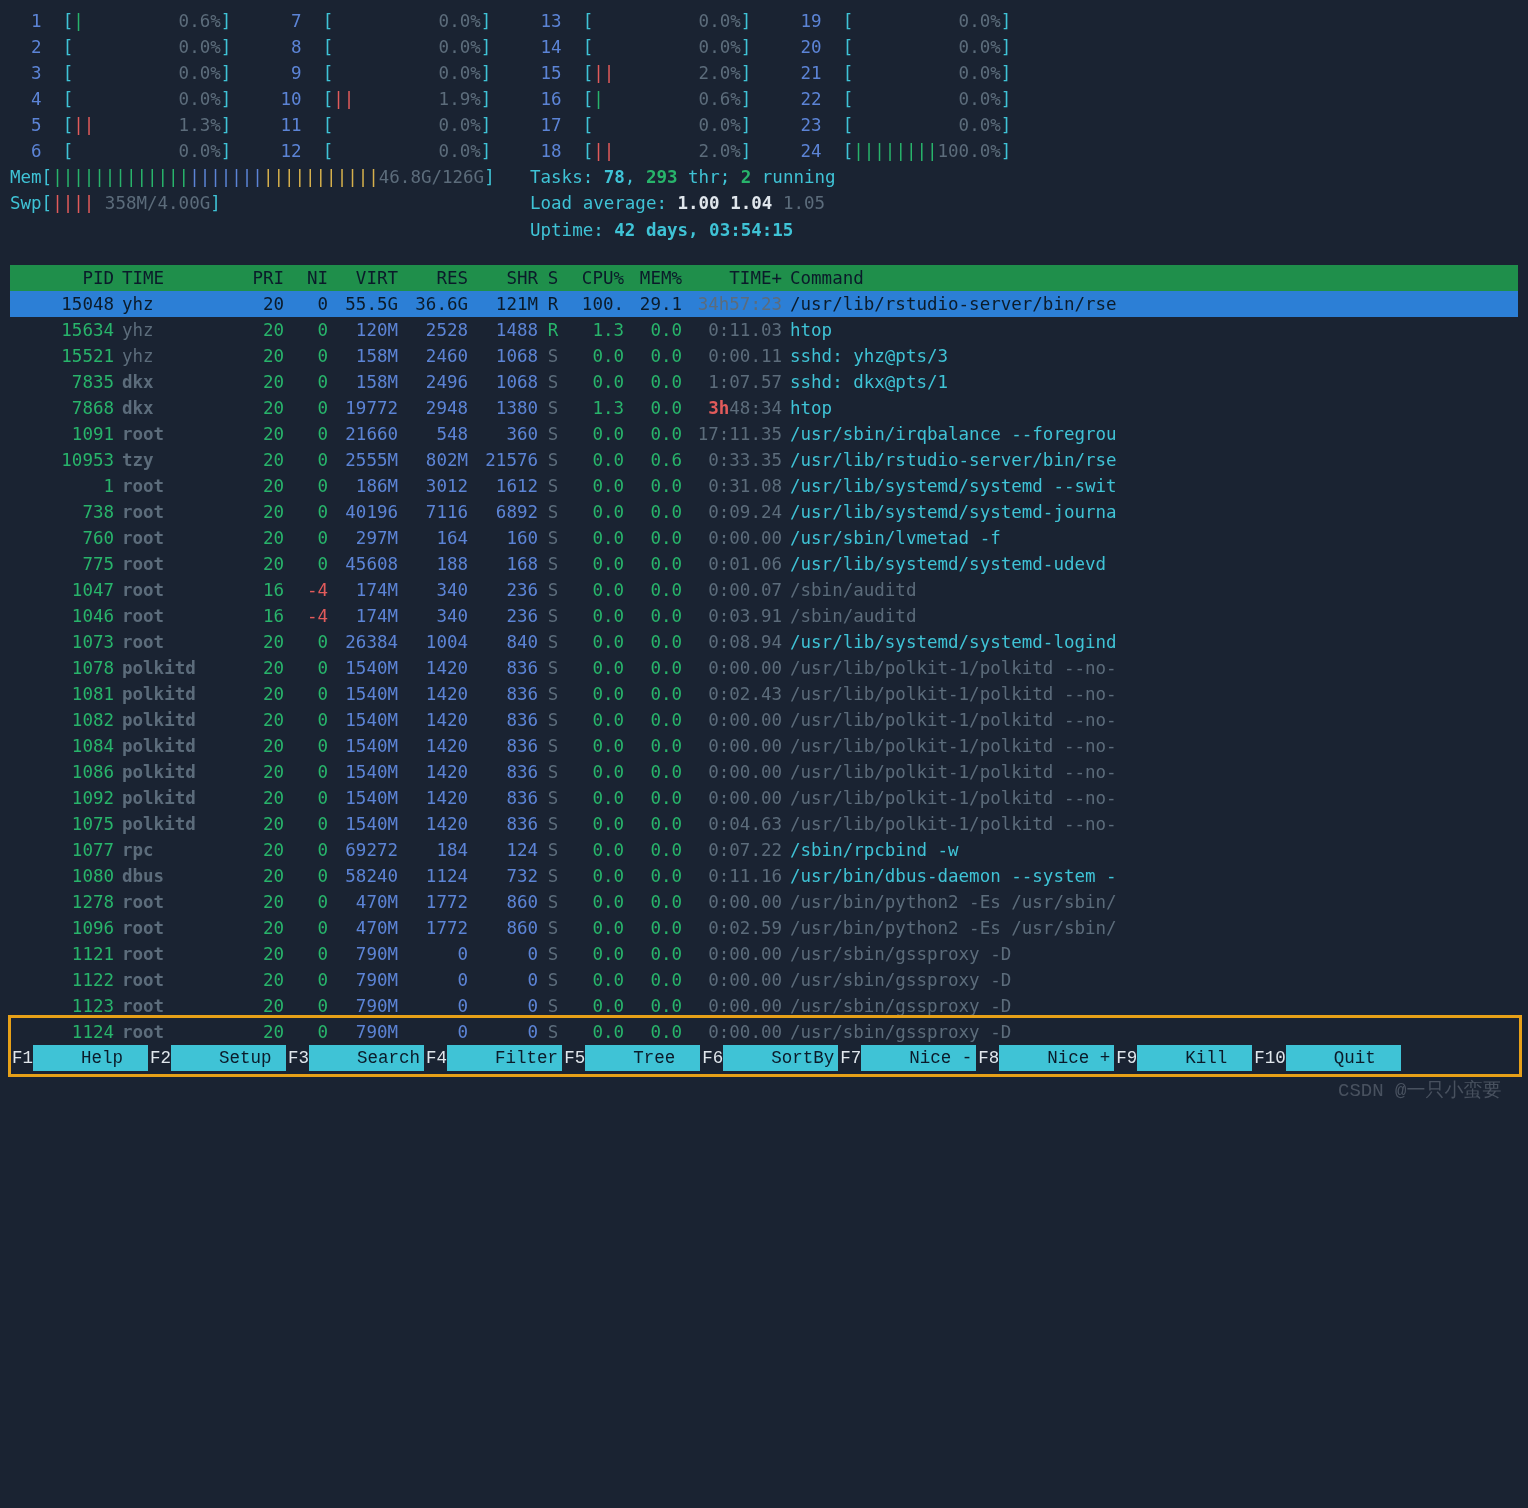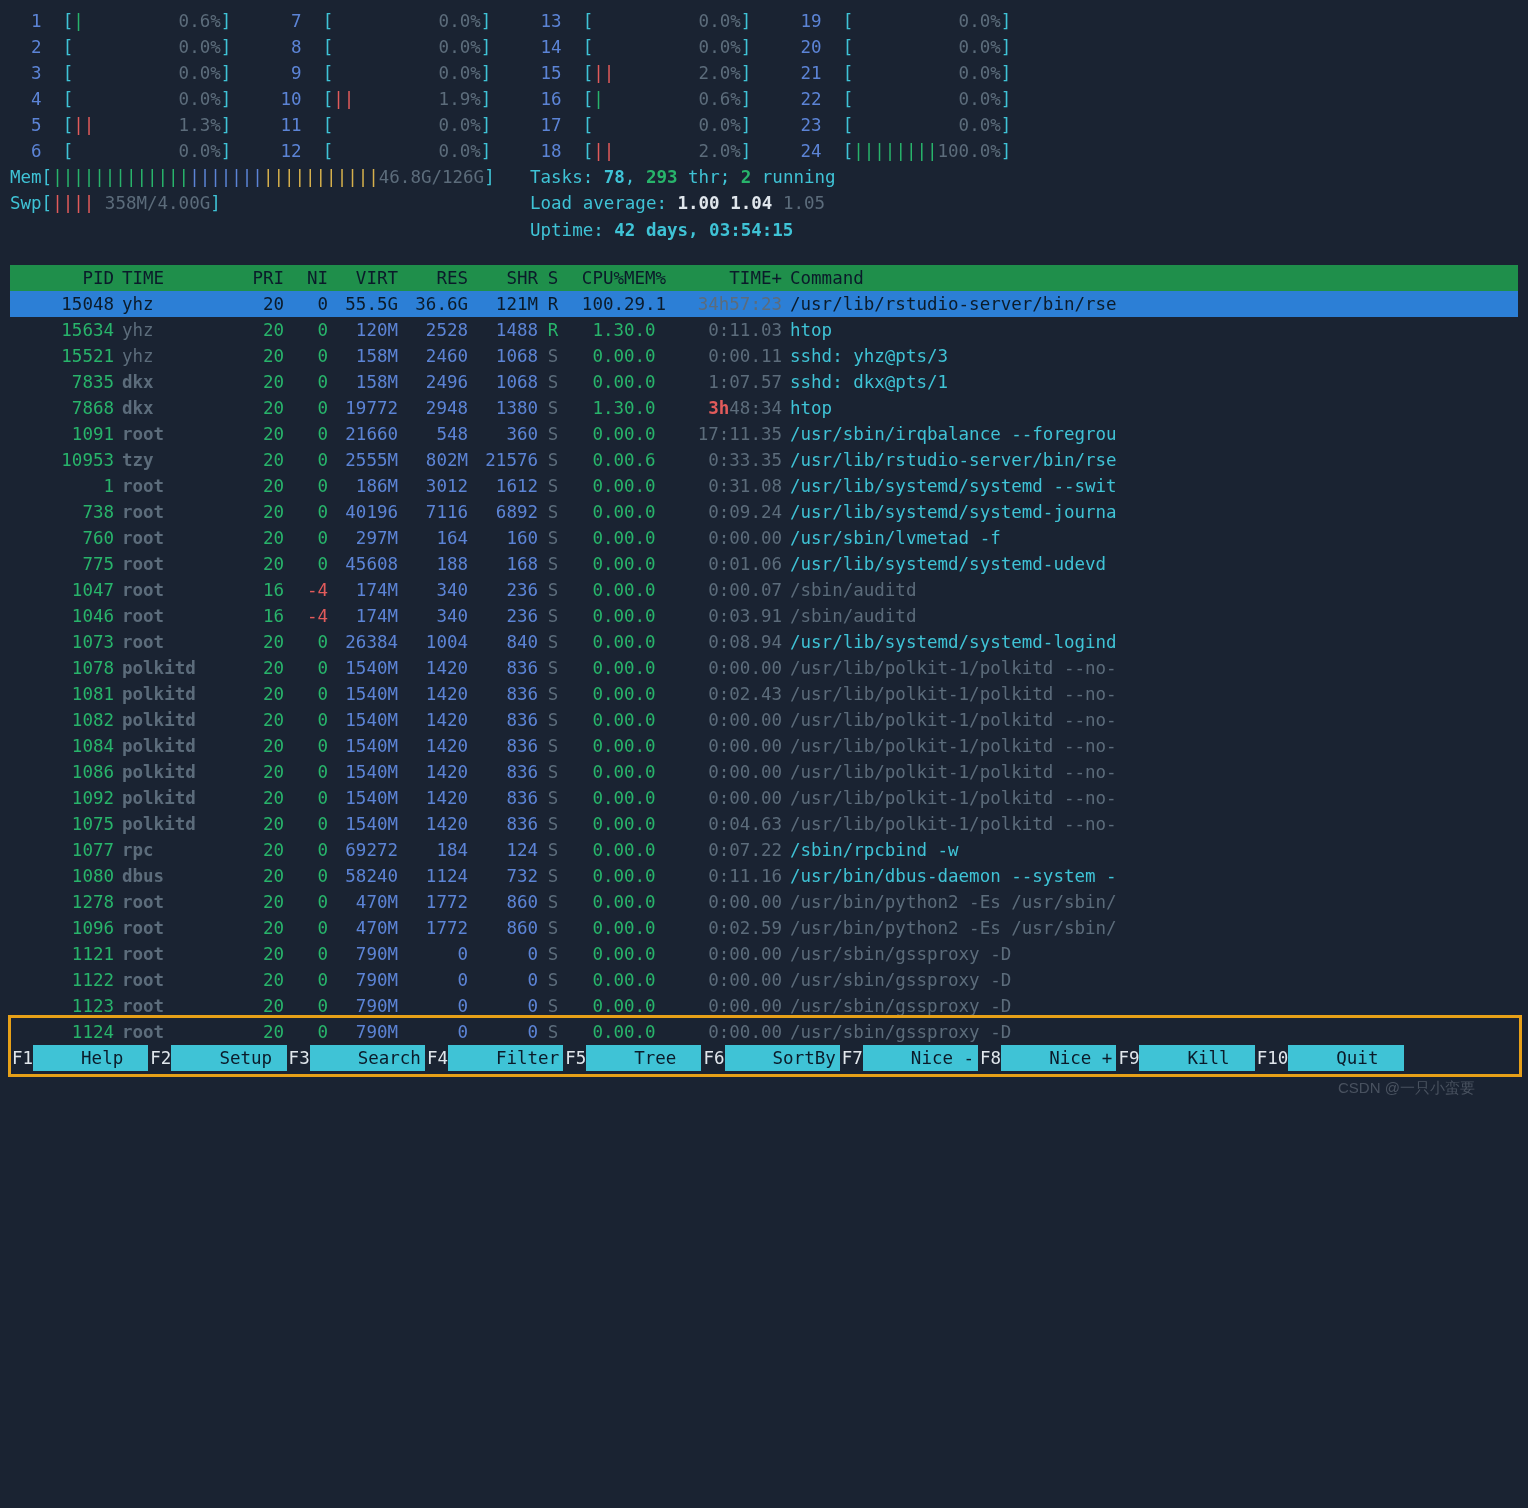--- a/index.html
+++ b/index.html
@@ -50,21 +50,21 @@
   .col { white-space: pre; overflow: hidden; }
   .c-pid  { width: 64px;  text-align: right; padding-right: 4px; padding-left: 40px; }
   .c-user { width: 104px; text-align: left;  padding-left: 4px; }
   .c-pri  { width: 58px;  text-align: right; }
   .c-ni   { width: 44px;  text-align: right; }
   .c-virt { width: 70px;  text-align: right; }
   .c-res  { width: 70px;  text-align: right; }
   .c-shr  { width: 70px;  text-align: right; }
   .c-s    { width: 22px;  text-align: center; padding-left:4px;}
   .c-cpu  { width: 60px;  text-align: right; }
-  .c-mem  { width: 58px;  }
+  .c-mem  { width: 58px;  text-align: right; }
   .c-time { width: 100px; text-align: right; }
   .c-cmd  { flex: 1;      text-align: left;  padding-left: 8px; }
 
   .proc-row {
     display: flex;
     height: 26px;
     line-height: 26px;
   }
   .proc-row.sel {
     background: #2c7fd6;
@@ -73,34 +73,34 @@
   .proc-row.sel .col { color: #0b1b2a !important; }
   .proc-row.sel .c-cmd { color: #0b1b2a !important; }
 
   .footer {
     display: flex;
     height: 26px;
     line-height: 26px;
   }
   .footer .fkey  { color: #e0e6ec; background:#1a2332; padding-left:2px;}
   .footer .flabel{ background: #3fc3d6; color: #0b1b2a; padding-right:4px;padding-left:48px; }
-  .footer span { display:inline-block; white-space:pre; }
+  .footer span { display:inline-block; white-space:pre;font-family:Liberation Mono, monospace; }
 
   .hl-box {
     position: absolute;
     left: 8px;
     width: 1508px;
     border: 3px solid #e6a018;
     pointer-events: none;
   }
   .watermark {
     position: absolute;
     color: rgba(160,170,180,0.35);
-    font-size: 15px;
-    font-family: Liberation Sans, sans-serif;
+    font-size: 19px;
+    font-family: Liberation Mono, monospace;
   }
 </style>
 </head>
 <body>
 
 <div class="wrap">
 
   <div class="meters" id="cpu-meters"><div class="meter-row"><span class="meter-cell"><span class="blue">  1  </span><span class="cyan">[</span><span class="green bar-pipe">|</span><span>         </span><span class="dim">0.6%</span><span class="cyan">]</span></span><span class="meter-cell"><span class="blue">  7  </span><span class="cyan">[</span><span class="green bar-pipe"></span><span>          </span><span class="dim">0.0%</span><span class="cyan">]</span></span><span class="meter-cell"><span class="blue"> 13  </span><span class="cyan">[</span><span class="green bar-pipe"></span><span>          </span><span class="dim">0.0%</span><span class="cyan">]</span></span><span class="meter-cell"><span class="blue"> 19  </span><span class="cyan">[</span><span class="green bar-pipe"></span><span>          </span><span class="dim">0.0%</span><span class="cyan">]</span></span></div><div class="meter-row"><span class="meter-cell"><span class="blue">  2  </span><span class="cyan">[</span><span class="green bar-pipe"></span><span>          </span><span class="dim">0.0%</span><span class="cyan">]</span></span><span class="meter-cell"><span class="blue">  8  </span><span class="cyan">[</span><span class="green bar-pipe"></span><span>          </span><span class="dim">0.0%</span><span class="cyan">]</span></span><span class="meter-cell"><span class="blue"> 14  </span><span class="cyan">[</span><span class="green bar-pipe"></span><span>          </span><span class="dim">0.0%</span><span class="cyan">]</span></span><span class="meter-cell"><span class="blue"> 20  </span><span class="cyan">[</span><span class="green bar-pipe"></span><span>          </span><span class="dim">0.0%</span><span class="cyan">]</span></span></div><div class="meter-row"><span class="meter-cell"><span class="blue">  3  </span><span class="cyan">[</span><span class="green bar-pipe"></span><span>          </span><span class="dim">0.0%</span><span class="cyan">]</span></span><span class="meter-cell"><span class="blue">  9  </span><span class="cyan">[</span><span class="green bar-pipe"></span><span>          </span><span class="dim">0.0%</span><span class="cyan">]</span></span><span class="meter-cell"><span class="blue"> 15  </span><span class="cyan">[</span><span class="red bar-pipe">||</span><span>        </span><span class="dim">2.0%</span><span class="cyan">]</span></span><span class="meter-cell"><span class="blue"> 21  </span><span class="cyan">[</span><span class="green bar-pipe"></span><span>          </span><span class="dim">0.0%</span><span class="cyan">]</span></span></div><div class="meter-row"><span class="meter-cell"><span class="blue">  4  </span><span class="cyan">[</span><span class="green bar-pipe"></span><span>          </span><span class="dim">0.0%</span><span class="cyan">]</span></span><span class="meter-cell"><span class="blue"> 10  </span><span class="cyan">[</span><span class="red bar-pipe">||</span><span>        </span><span class="dim">1.9%</span><span class="cyan">]</span></span><span class="meter-cell"><span class="blue"> 16  </span><span class="cyan">[</span><span class="green bar-pipe">|</span><span>         </span><span class="dim">0.6%</span><span class="cyan">]</span></span><span class="meter-cell"><span class="blue"> 22  </span><span class="cyan">[</span><span class="green bar-pipe"></span><span>          </span><span class="dim">0.0%</span><span class="cyan">]</span></span></div><div class="meter-row"><span class="meter-cell"><span class="blue">  5  </span><span class="cyan">[</span><span class="red bar-pipe">||</span><span>        </span><span class="dim">1.3%</span><span class="cyan">]</span></span><span class="meter-cell"><span class="blue"> 11  </span><span class="cyan">[</span><span class="green bar-pipe"></span><span>          </span><span class="dim">0.0%</span><span class="cyan">]</span></span><span class="meter-cell"><span class="blue"> 17  </span><span class="cyan">[</span><span class="green bar-pipe"></span><span>          </span><span class="dim">0.0%</span><span class="cyan">]</span></span><span class="meter-cell"><span class="blue"> 23  </span><span class="cyan">[</span><span class="green bar-pipe"></span><span>          </span><span class="dim">0.0%</span><span class="cyan">]</span></span></div><div class="meter-row"><span class="meter-cell"><span class="blue">  6  </span><span class="cyan">[</span><span class="green bar-pipe"></span><span>          </span><span class="dim">0.0%</span><span class="cyan">]</span></span><span class="meter-cell"><span class="blue"> 12  </span><span class="cyan">[</span><span class="green bar-pipe"></span><span>          </span><span class="dim">0.0%</span><span class="cyan">]</span></span><span class="meter-cell"><span class="blue"> 18  </span><span class="cyan">[</span><span class="red bar-pipe">||</span><span>        </span><span class="dim">2.0%</span><span class="cyan">]</span></span><span class="meter-cell"><span class="blue"> 24  </span><span class="cyan">[</span><span class="green bar-pipe">||||||||</span><span></span><span class="dim">100.0%</span><span class="cyan">]</span></span></div></div>
 
   <div class="meter-row">

